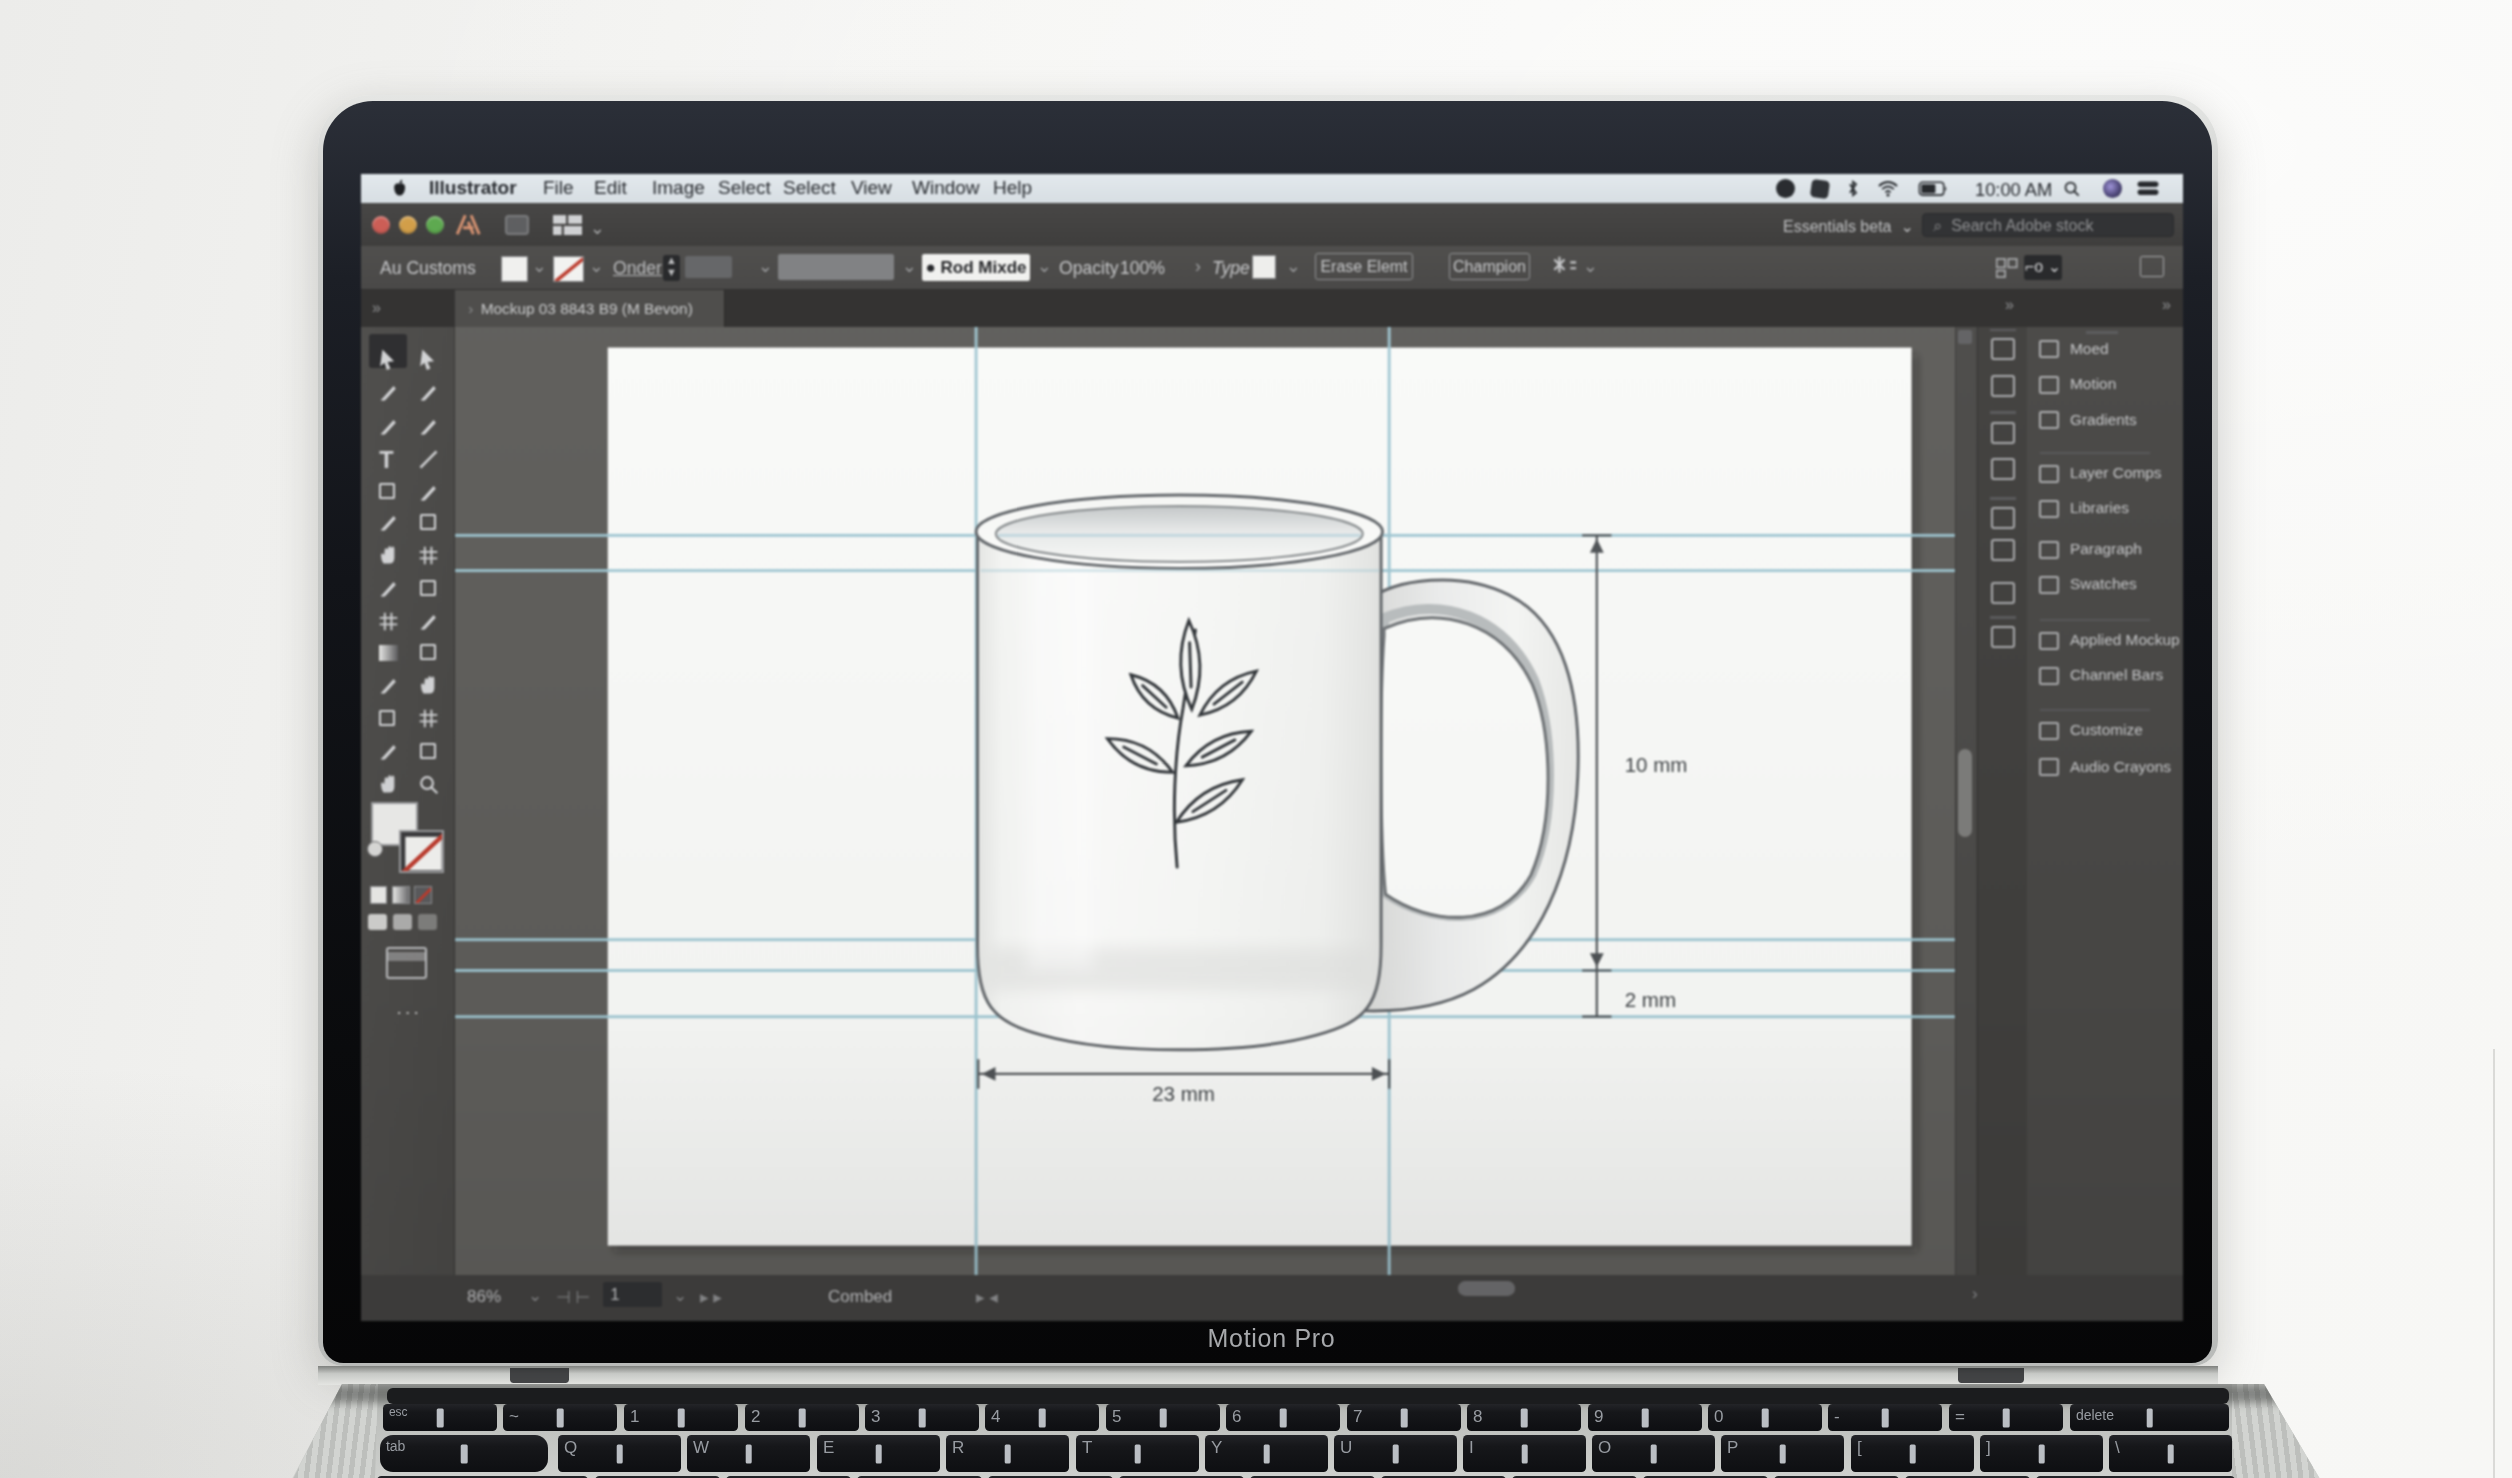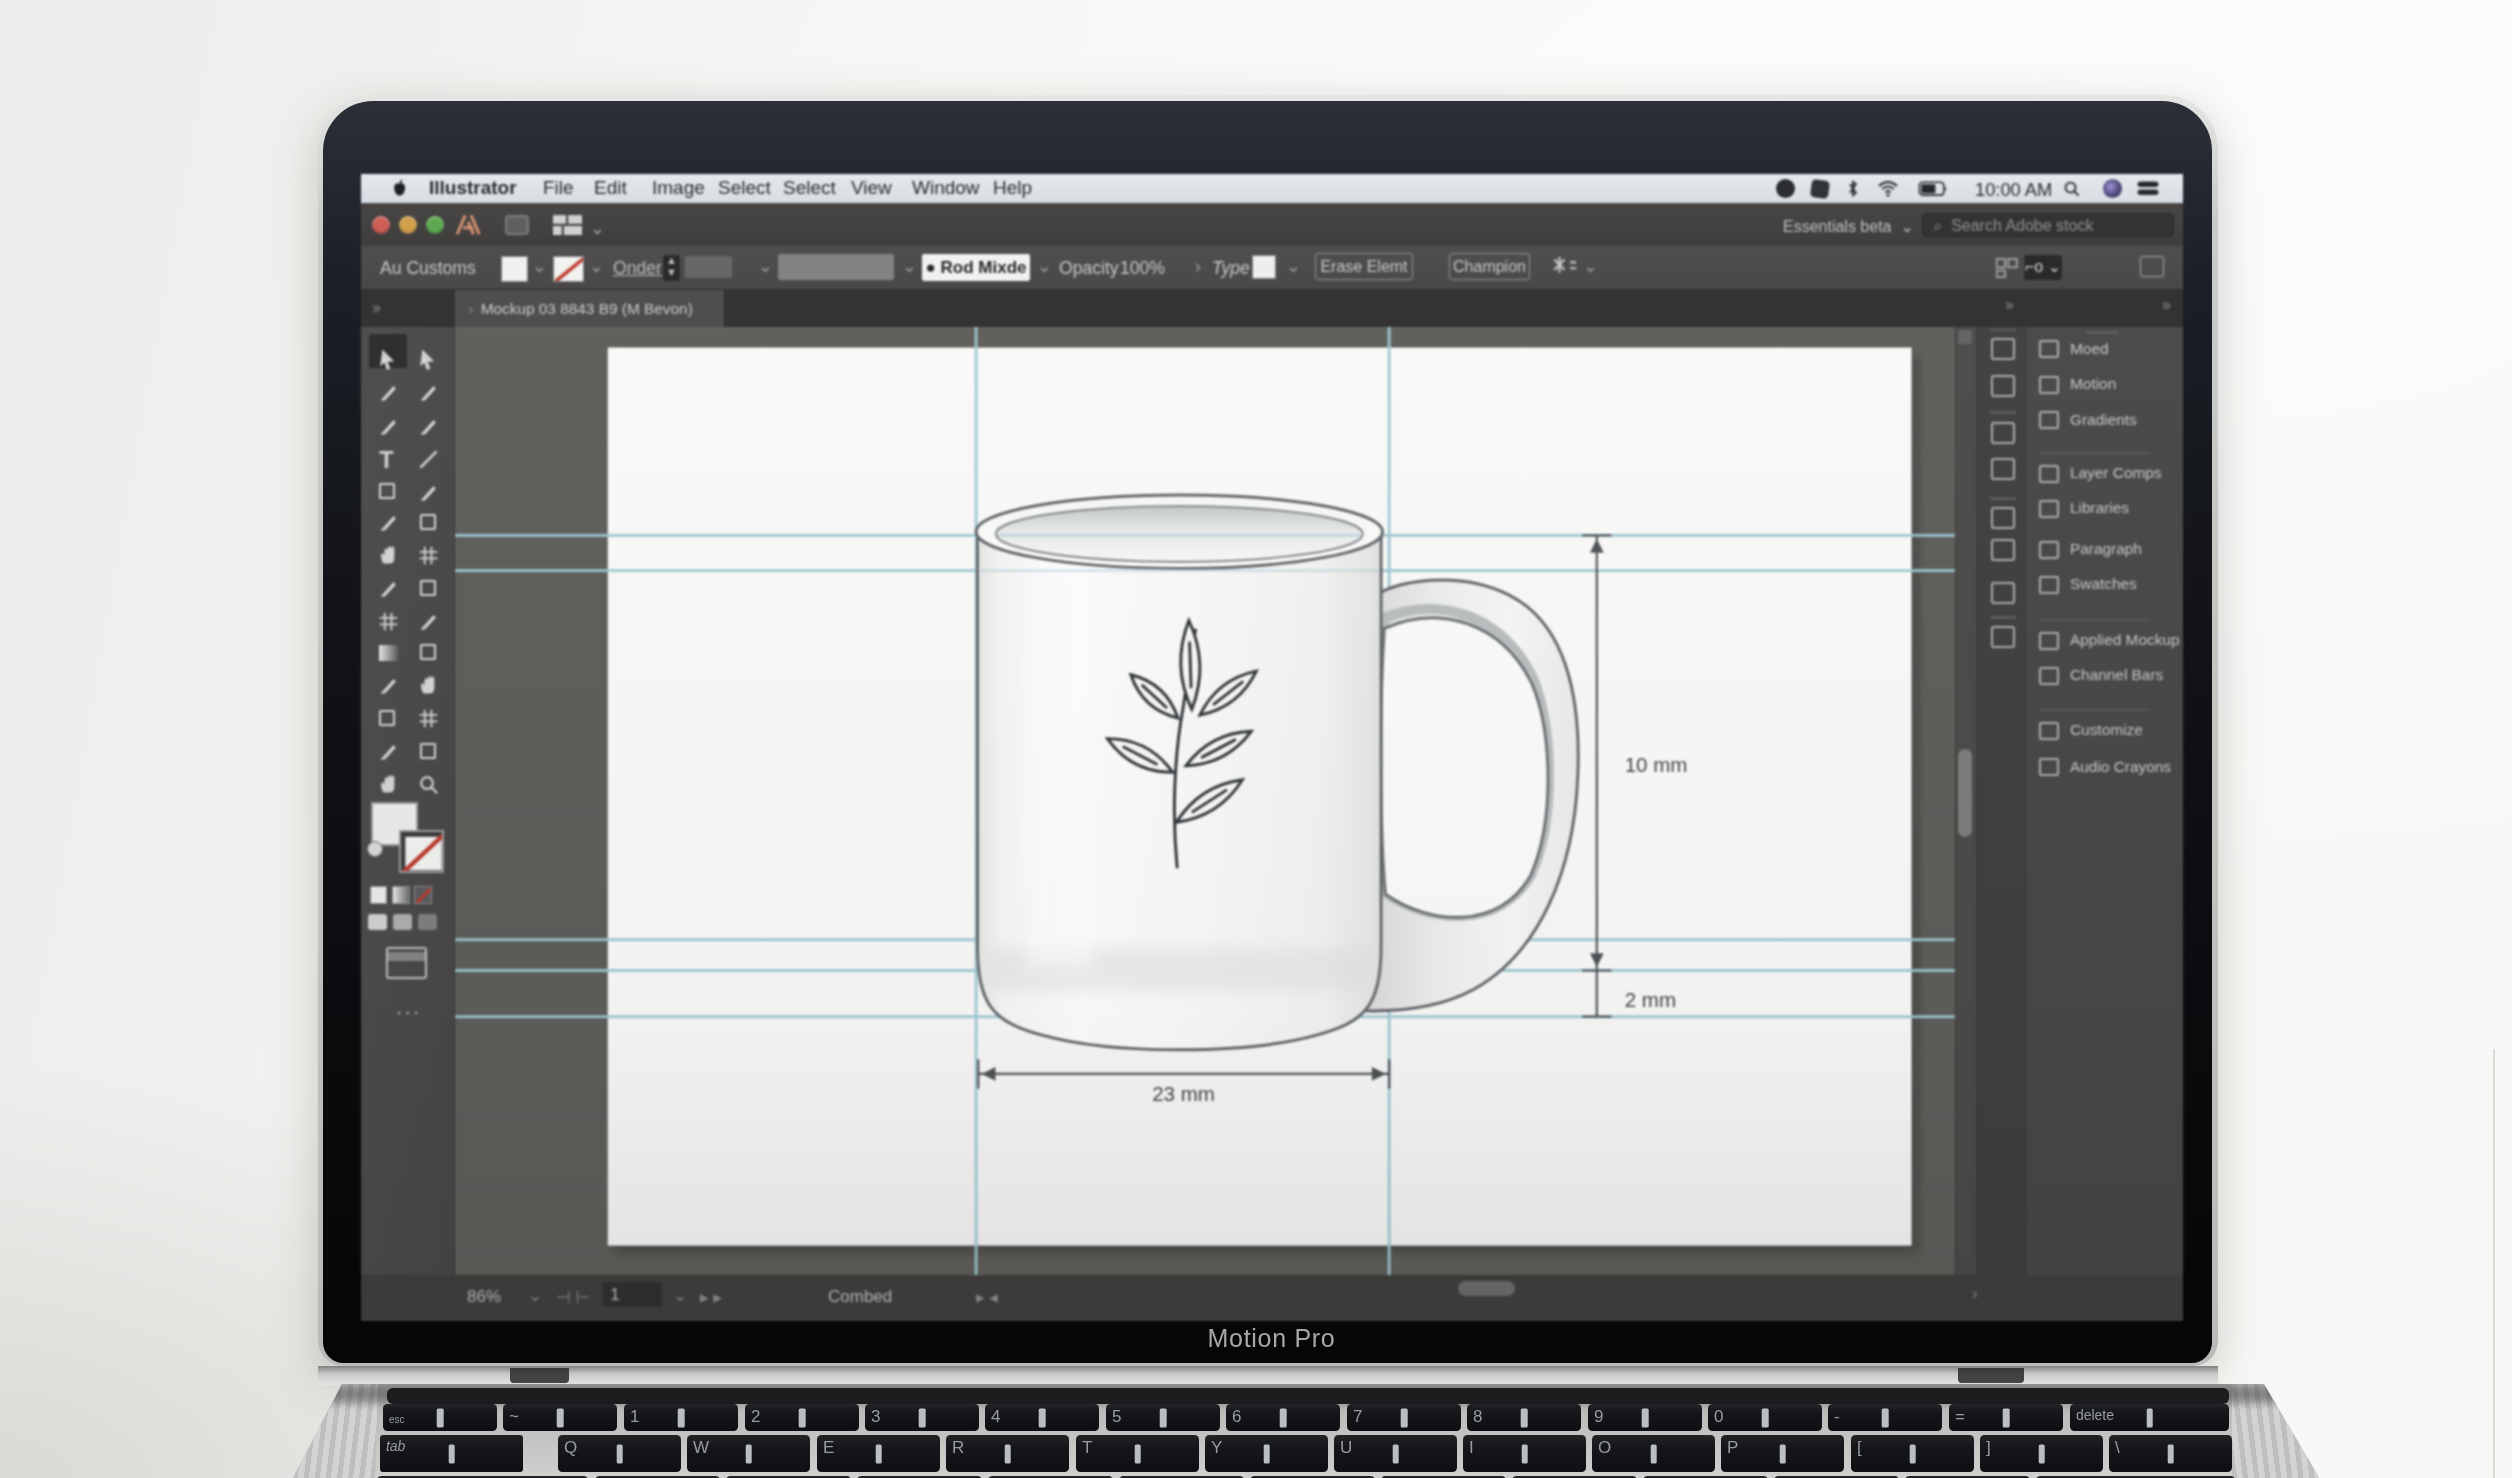--- a/index.html
+++ b/index.html
@@ -361,21 +361,21 @@
     <div style="position:absolute;left:1958px;top:1368px;width:66px;height:14.7px;background:rgba(40,41,43,0.85);border-radius:0 0 3.7px 3.7px;"></div>
     <div style="position:absolute;left:0;top:1384px;width:2512px;height:95px;
 clip-path:polygon(342px 0px, 2264px 0px, 2320px 95px, 292px 95px);
 background:linear-gradient(180deg,#b3b5b2 0%,#bec0bd 40%,#cfd1ce 100%);">
 <div style="position:absolute;left:293px;top:0;width:85px;height:100%;background:repeating-linear-gradient(97deg,#bdbfbc 0 5.1px,#d2d4d1 5.1px 11px);clip-path:polygon(48px 0,85px 0,82px 100%,0 100%);"></div>
 <div style="position:absolute;left:2232px;top:0;width:109px;height:100%;background:repeating-linear-gradient(83deg,#bdbfbc 0 5.1px,#d2d4d1 5.1px 11px);"></div>
 <div style="position:absolute;left:0;top:0;width:100%;height:19px;background:rgba(55,57,55,0.5);filter:blur(4.4px);"></div>
 </div>
     <div style="position:absolute;left:387px;top:1388px;width:1842px;height:16px;background:#1b1c1e;border-radius:5.9px;"></div>
     <div style="position:absolute;left:383px;top:1404px;width:114px;height:27px;background:linear-gradient(180deg,#232428,#16171a 30%,#0e0f12);border-radius:4.4px;">
-      <div style="position:absolute;left:5.9px;top:10px;color:#989ca2;font-size:10px;">esc</div>
+      <div style="position:absolute;left:5.9px;top:1px;color:#989ca2;font-size:12px;">esc</div>
       <div style="position:absolute;left:50%;top:50%;transform:translate(-50%,-50%);width:6.6px;height:19px;background:#c9cdd2;opacity:0.92;border-radius:1.5px;"></div>
     </div>
     <div style="position:absolute;left:503px;top:1404px;width:114px;height:27px;background:linear-gradient(180deg,#232428,#16171a 30%,#0e0f12);border-radius:4.4px;">
       <div style="position:absolute;left:5.9px;top:2.9px;color:#989ca2;font-size:17px;">~</div>
       <div style="position:absolute;left:50%;top:50%;transform:translate(-50%,-50%);width:6.6px;height:19px;background:#c9cdd2;opacity:0.92;border-radius:1.5px;"></div>
     </div>
     <div style="position:absolute;left:624px;top:1404px;width:114px;height:27px;background:linear-gradient(180deg,#232428,#16171a 30%,#0e0f12);border-radius:4.4px;">
       <div style="position:absolute;left:5.9px;top:2.9px;color:#989ca2;font-size:17px;">1</div>
       <div style="position:absolute;left:50%;top:50%;transform:translate(-50%,-50%);width:6.6px;height:19px;background:#c9cdd2;opacity:0.92;border-radius:1.5px;"></div>
     </div>
@@ -420,21 +420,21 @@
       <div style="position:absolute;left:50%;top:50%;transform:translate(-50%,-50%);width:6.6px;height:19px;background:#c9cdd2;opacity:0.92;border-radius:1.5px;"></div>
     </div>
     <div style="position:absolute;left:1949px;top:1404px;width:114px;height:27px;background:linear-gradient(180deg,#232428,#16171a 30%,#0e0f12);border-radius:4.4px;">
       <div style="position:absolute;left:5.9px;top:2.9px;color:#989ca2;font-size:17px;">=</div>
       <div style="position:absolute;left:50%;top:50%;transform:translate(-50%,-50%);width:6.6px;height:19px;background:#c9cdd2;opacity:0.92;border-radius:1.5px;"></div>
     </div>
     <div style="position:absolute;left:2070px;top:1404px;width:159px;height:27px;background:linear-gradient(180deg,#232428,#16171a 30%,#0e0f12);border-radius:4.4px;">
       <div style="position:absolute;left:5.9px;top:2.9px;color:#989ca2;font-size:14px;">delete</div>
       <div style="position:absolute;left:50%;top:50%;transform:translate(-50%,-50%);width:6.6px;height:19px;background:#c9cdd2;opacity:0.92;border-radius:1.5px;"></div>
     </div>
-    <div style="position:absolute;left:380px;top:1435px;width:143px;height:37px;background:linear-gradient(180deg,#232428,#16171a 30%,#0e0f12);border-radius:3px;font-style:italic;">
+    <div style="position:absolute;left:380px;top:1435px;width:168px;height:37px;background:linear-gradient(180deg,#232428,#16171a 30%,#0e0f12);border-radius:13px;">
       <div style="position:absolute;left:5.9px;top:2.9px;color:#989ca2;font-size:14px;">tab</div>
       <div style="position:absolute;left:50%;top:50%;transform:translate(-50%,-50%);width:6.6px;height:19px;background:#c9cdd2;opacity:0.92;border-radius:1.5px;"></div>
     </div>
     <div style="position:absolute;left:558px;top:1435px;width:123px;height:37px;background:linear-gradient(180deg,#232428,#16171a 30%,#0e0f12);border-radius:4.4px;">
       <div style="position:absolute;left:5.9px;top:2.9px;color:#989ca2;font-size:17px;">Q</div>
       <div style="position:absolute;left:50%;top:50%;transform:translate(-50%,-50%);width:6.6px;height:19px;background:#c9cdd2;opacity:0.92;border-radius:1.5px;"></div>
     </div>
     <div style="position:absolute;left:687px;top:1435px;width:123px;height:37px;background:linear-gradient(180deg,#232428,#16171a 30%,#0e0f12);border-radius:4.4px;">
       <div style="position:absolute;left:5.9px;top:2.9px;color:#989ca2;font-size:17px;">W</div>
       <div style="position:absolute;left:50%;top:50%;transform:translate(-50%,-50%);width:6.6px;height:19px;background:#c9cdd2;opacity:0.92;border-radius:1.5px;"></div>

